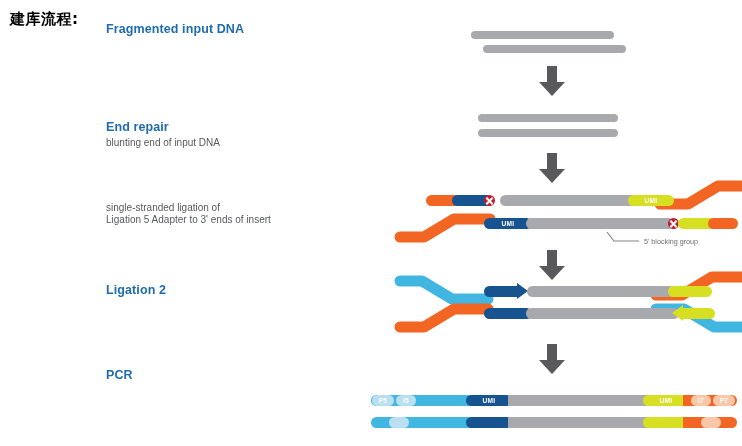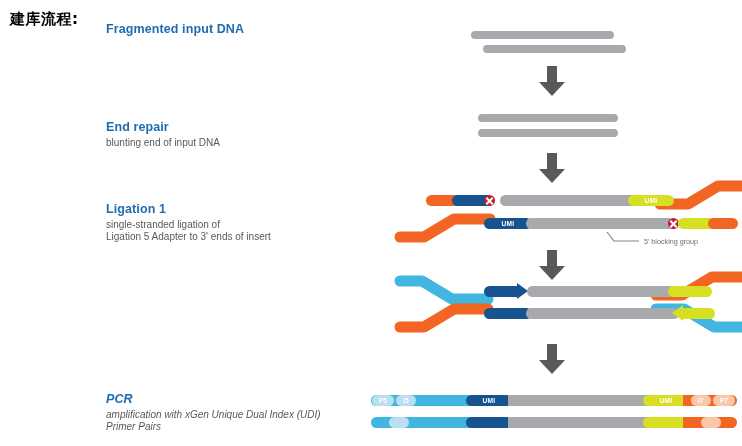--- a/index.html
+++ b/index.html
@@ -206,21 +206,20 @@
 
   <div class="grey-bar" style="left:382px; top:114px; width:140px;"></div>
   <div class="grey-bar" style="left:382px; top:129px; width:140px;"></div>
 
   <div class="flow-arrow" style="left:443px; top:153px;">
     <div class="shaft"></div>
       <div class="head"></div>
   </div>
 
   <div class="step-text" style="top:202px;">
-    <p class="step-title">Ligation 1</p>
     <p class="step-desc">single-stranded ligation of
 Ligation 5 Adapter to 3' ends of insert</p>
   </div>
 
   <div class="strand" style="left:330px; top:188px; width:316px;">
 
     <svg class="tail-svg" style="left:232px; top:-8px;" width="90" height="34" viewBox="0 0 90 34">
       <path d="M2 24 L30 24 L60 6 L86 6" stroke="#f26522" stroke-width="11" stroke-linecap="round" stroke-linejoin="round" fill="none"></path>
     </svg>
     <div class="seg round c-orange" style="left:0px;  width:38px;"></div>
@@ -247,20 +246,21 @@
     <path d="M2 2 L9 11 L34 11" stroke="#808285" stroke-width="1.1" fill="none"></path>
   </svg>
   <div class="callout" style="left:548px; top:237px;">5' blocking group</div>
 
   <div class="flow-arrow" style="left:443px; top:250px;">
     <div class="shaft"></div>
       <div class="head"></div>
   </div>
 
   <div class="step-text" style="top:283px;">
+    <p class="step-title">Ligation 2</p>
   </div>
 
   <div class="strand" style="left:300px; top:279px; width:346px;">
     <svg class="tail-svg" style="left:0px; top:-4px;" width="96" height="36" viewBox="0 0 96 36">
       <path d="M4 6 L26 6 L56 24 L92 24" stroke="#41b6e0" stroke-width="11" stroke-linecap="round" stroke-linejoin="round" fill="none"></path>
     </svg>
     <svg class="tail-svg" style="left:258px; top:-10px;" width="92" height="36" viewBox="0 0 92 36">
       <path d="M2 26 L28 26 L58 8 L88 8" stroke="#f26522" stroke-width="11" stroke-linecap="round" stroke-linejoin="round" fill="none"></path>
     </svg>
     <div class="seg roundL c-dblue" style="left:88px; width:34px;"></div>
@@ -280,24 +280,22 @@
     <div class="seg round c-grey" style="left:130px; width:153px;"></div>
     <div class="primer-head-l" style="left:276px;"></div>
     <div class="seg roundR c-yellow" style="left:287px; width:32px;"></div>
   </div>
 
   <div class="flow-arrow" style="left:443px; top:344px;">
     <div class="shaft"></div>
       <div class="head"></div>
   </div>
 
-  <div class="step-text" style="top:392px;font-style:italic;">
+  <div class="step-text" style="top:368px;">
     <p class="step-title">PCR</p>
-    <p class="step-desc">amplification with xGen Unique Dual Index (UDI)
-Primer Pairs</p>
   </div>
 
   <div class="strand" style="left:275px; top:388px; width:366px;">
     <div class="seg roundL c-lblue" style="left:0px;  width:100px;"></div>
     <div class="seg round c-pale-b" style="left:1px;  width:22px;"></div>
     <div class="seg round c-pale-b" style="left:25px; width:20px;"></div>
     <div class="seg-label" style="left:1px;  width:22px;">P5</div>
     <div class="seg-label" style="left:25px; width:20px;">i5</div>
     <div class="seg round c-dblue" style="left:95px; width:46px;"></div>
     <div class="seg-label" style="left:95px; width:46px;">UMI</div>

